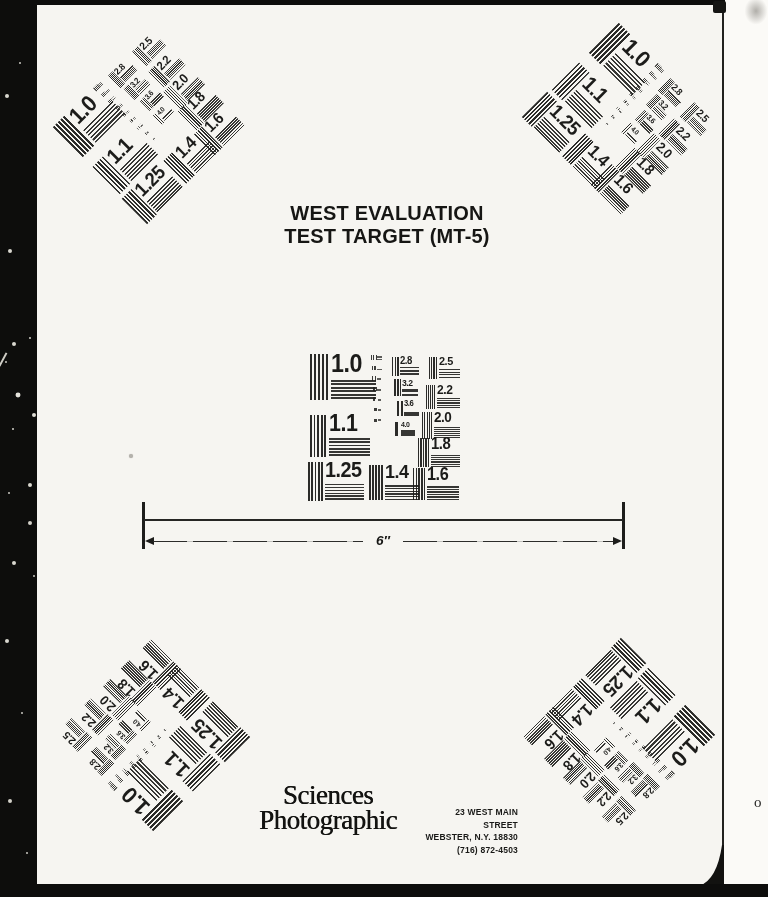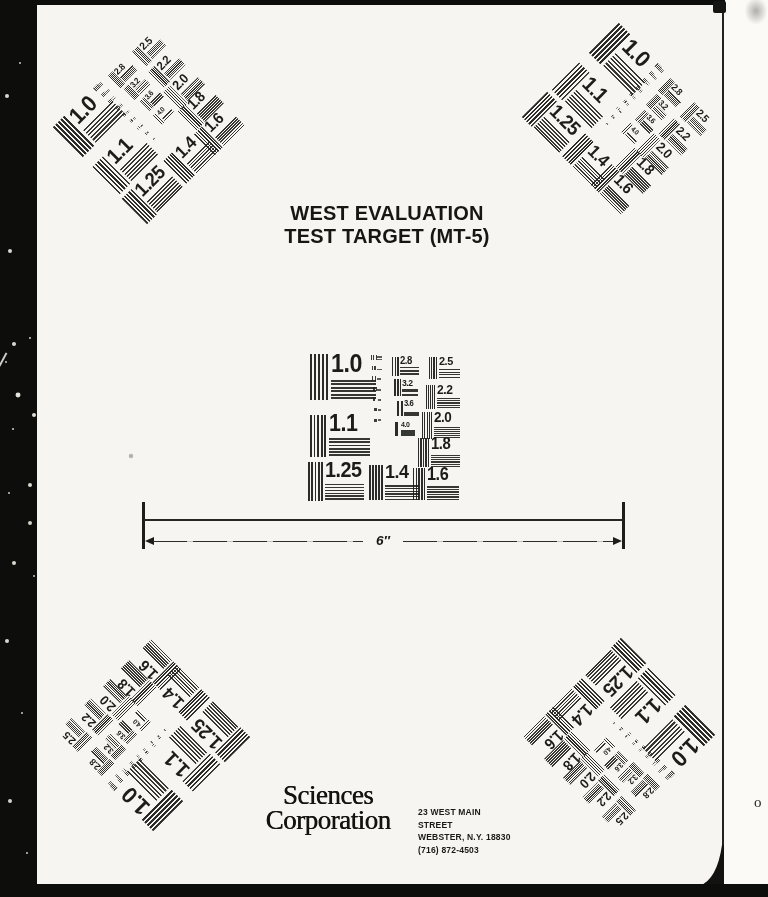--- a/index.html
+++ b/index.html
@@ -34,21 +34,21 @@
   .t-num{position:absolute;font-weight:bold;color:#1c1c1a;letter-spacing:-0.5px;
          white-space:nowrap;transform:scaleX(.93);transform-origin:left top;line-height:1.08;}
   .micro i{display:block;}
 
   
   .title{position:absolute;left:256px;top:202px;width:262px;text-align:center;
          font-size:20px;font-weight:bold;letter-spacing:.2px;line-height:23px;color:#161614;}
   .company{position:absolute;left:230px;top:783px;width:196px;text-align:center;
            font-family:"Liberation Serif",serif;font-size:27px;line-height:25px;color:#131311;
            letter-spacing:-.5px;text-shadow:.4px 0 0 #131311;}
-  .address{position:absolute;left:418px;top:806px;width:100px;text-align:left;
+  .address{position:absolute;left:418px;top:806px;width:100px;text-align:right;
            font-size:8.5px;font-weight:bold;line-height:12.6px;letter-spacing:.2px;color:#191917;}
   .edge-mark{position:absolute;left:754px;top:794px;font-family:"Liberation Serif",serif;
              font-size:15px;color:#2a2a28;}
 
   
   .ruler{position:absolute;left:0;top:502px;width:768px;height:50px;}
   .tick{position:absolute;top:0;width:2.6px;height:47px;background:#1d1d1b;}
   .tick.l{left:142px;} .tick.r{left:622px;}
   .topline{position:absolute;left:144px;top:17px;width:479px;height:1.7px;background:#262624;}
   .aline{position:absolute;top:39px;height:1.4px;
@@ -606,21 +606,21 @@
     <div class="topline"></div>
     <div class="ah l"></div>
     <div class="aline l"></div>
     <div class="rlabel">6″</div>
     <div class="aline r"></div>
     <div class="ah r"></div>
   </div>
 
   <div class="company">
     <div>Sciences</div>
-    <div>Corporation</div>
+    <div>Photographic</div>
   </div>
 
   <div class="address">
     <div>23 WEST MAIN STREET</div>
     <div>WEBSTER, N.Y. 18830</div>
     <div>(716) 872-4503</div>
   </div>
 
   <div class="edge-mark">o</div>
 

